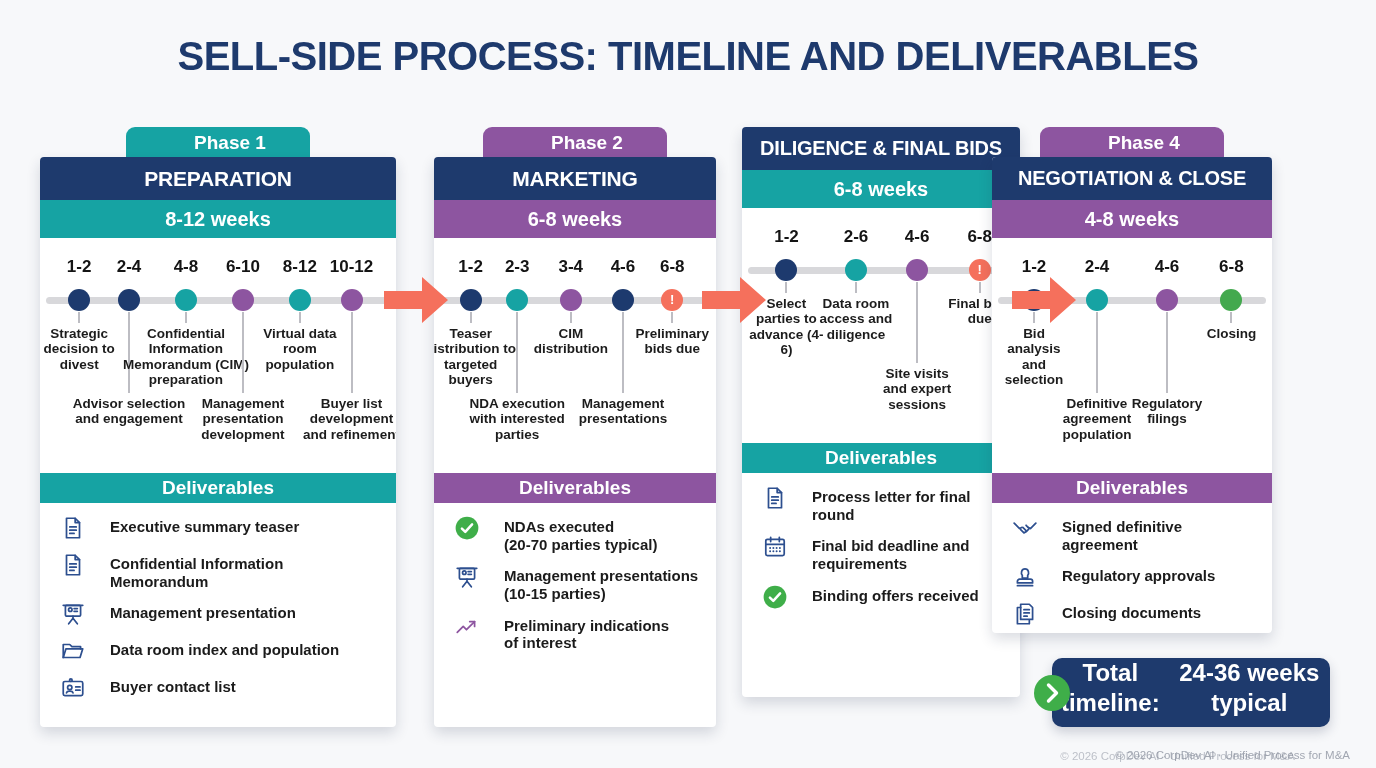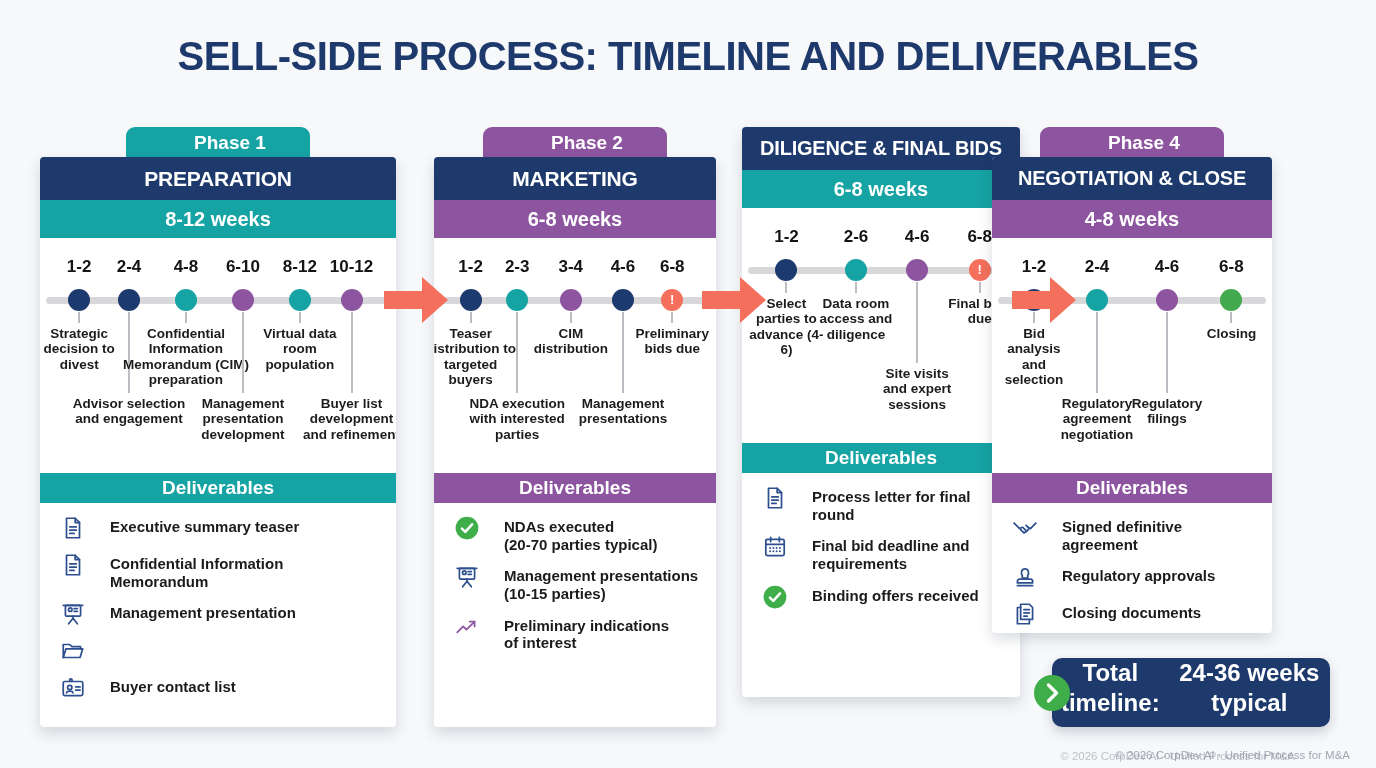--- a/index.html
+++ b/index.html
@@ -167,20 +167,21 @@
               <path d="M13 7h3M13 9.5h3"></path>
               <path d="M12 14v2M12 16l-4 5M12 16l4 5"></path>
             </svg></span>
         <span class="dl-text">Management presentation</span>
       </div>
       <div class="dl-row">
         <span class="dl-icon"><svg viewBox="0 0 24 24">
               <path d="M3 18V6h6l2 2h8v2"></path>
               <path d="M5.5 10h15.5l-2.5 8H3z"></path>
             </svg></span>
+        <span class="dl-text">Data room index and population</span>
       </div>
       <div class="dl-row">
         <span class="dl-icon"><svg viewBox="0 0 24 24">
               <rect x="3" y="6" width="18" height="13" rx="1.5"></rect>
               <circle cx="10" cy="4.8" r="1.2"></circle>
               <circle cx="9" cy="11.5" r="2"></circle>
               <path d="M6 16.5c.5-2.2 5.5-2.2 6 0"></path>
               <path d="M14.5 11h4M14.5 14h4"></path>
             </svg></span>
         <span class="dl-text">Buyer contact list</span>
@@ -336,21 +337,21 @@
       <div class="ms" style="left:15%">
         <div class="wk">1-2</div>
         <div class="dot navy"></div>
         <div class="stem short"></div>
         <div class="ms-label short" style="width:66px">Bid analysis and selection</div>
       </div>
       <div class="ms" style="left:37.5%">
         <div class="wk">2-4</div>
         <div class="dot teal"></div>
         <div class="stem long"></div>
-        <div class="ms-label long" style="width:92px">Regulatory agreement negotiation</div>
+        <div class="ms-label long" style="width:92px">Definitive agreement population</div>
       </div>
       <div class="ms" style="left:62.5%">
         <div class="wk">4-6</div>
         <div class="dot purple"></div>
         <div class="stem long"></div>
         <div class="ms-label long" style="width:85px">Regulatory filings</div>
       </div>
       <div class="ms" style="left:85.5%">
         <div class="wk">6-8</div>
         <div class="dot green"></div>

